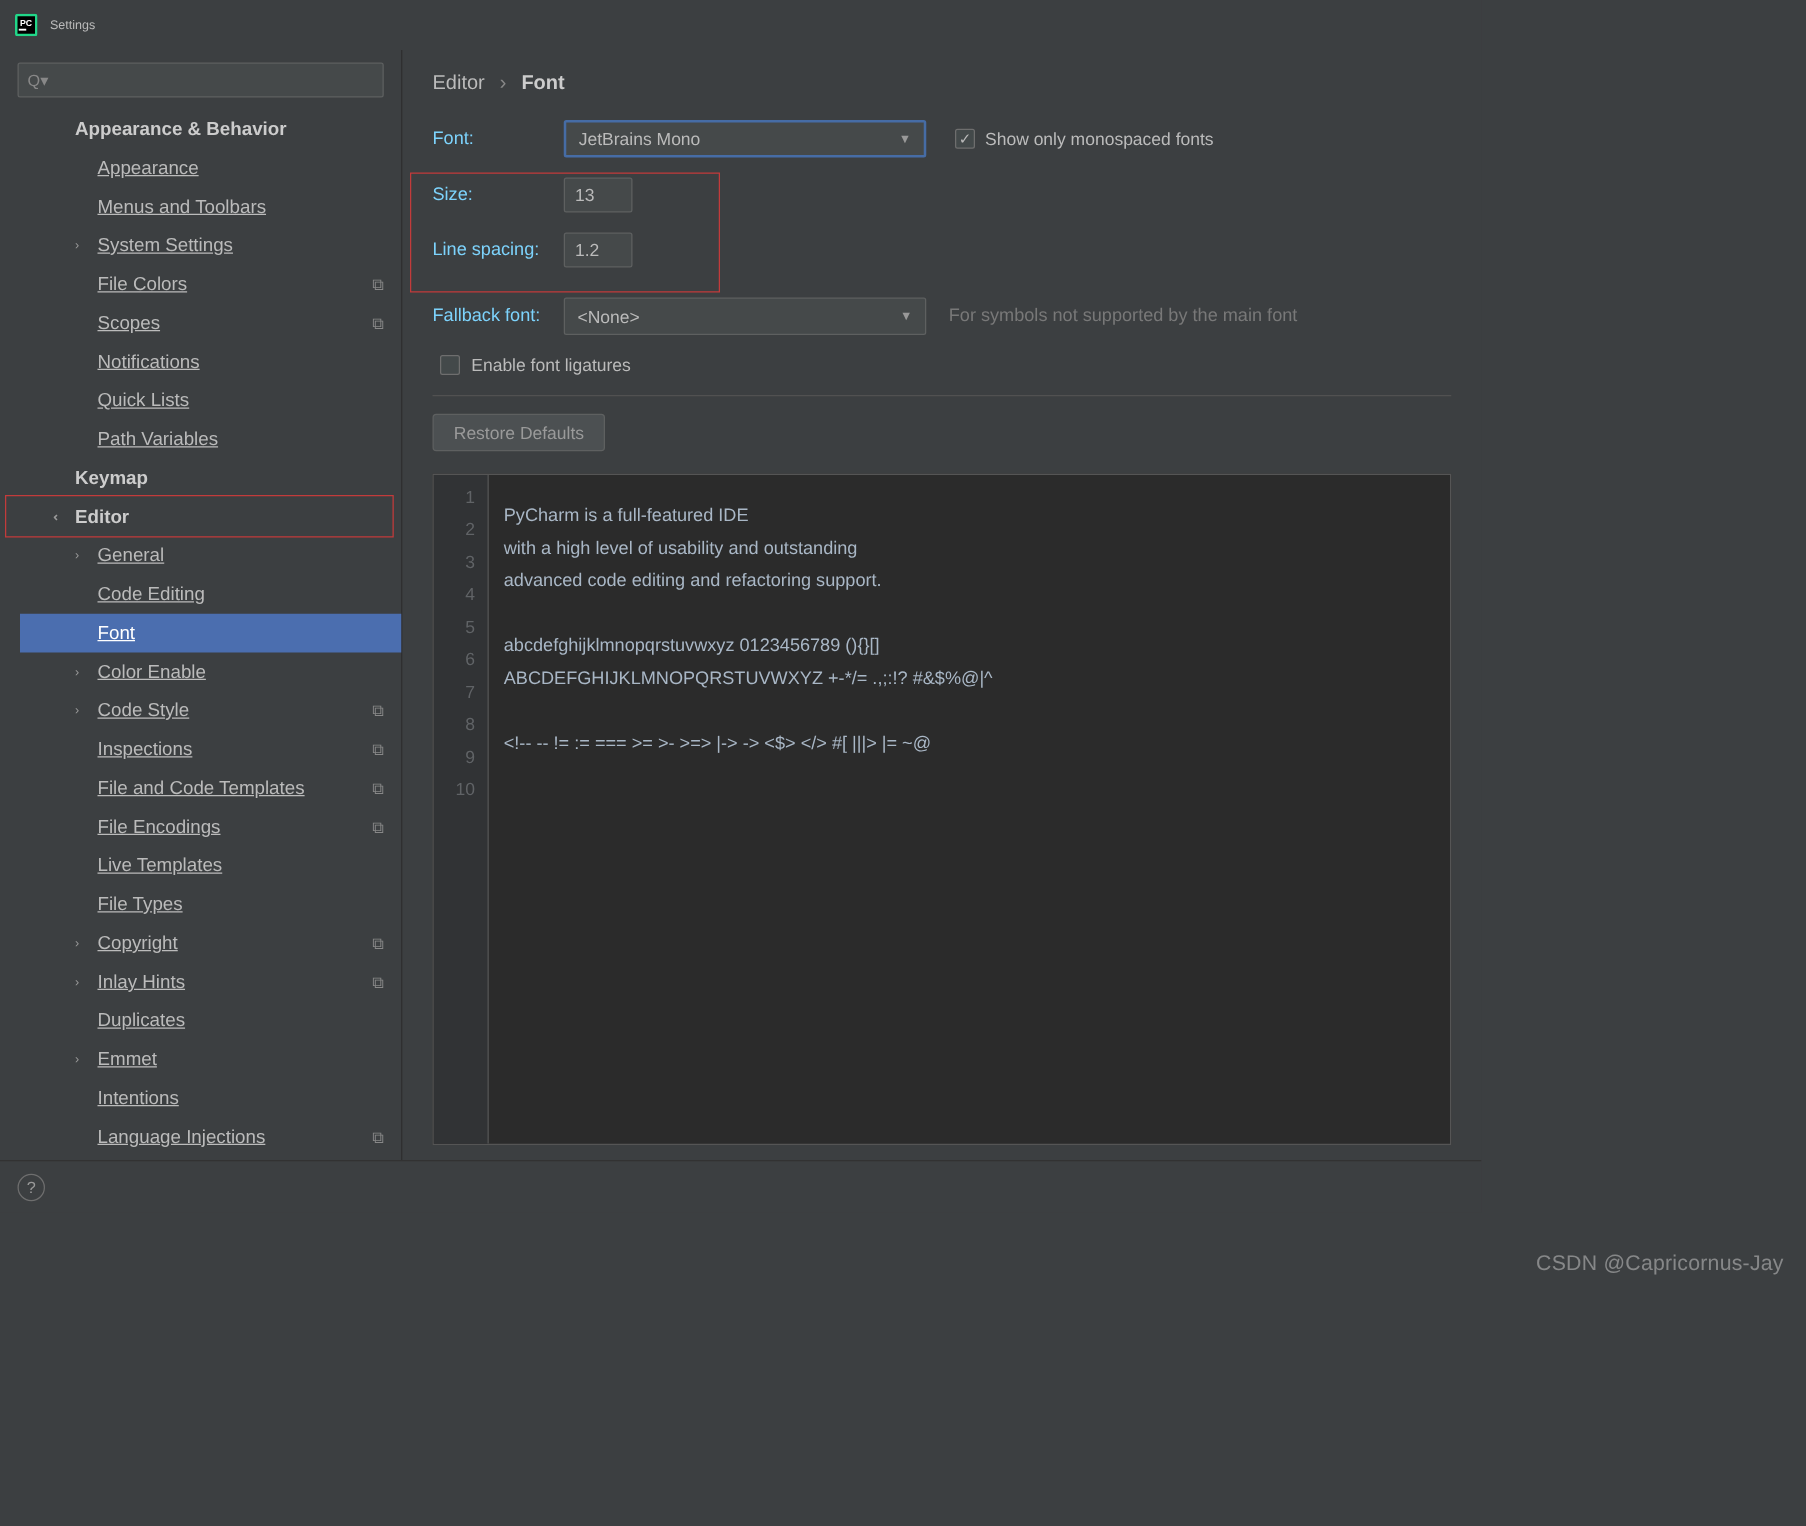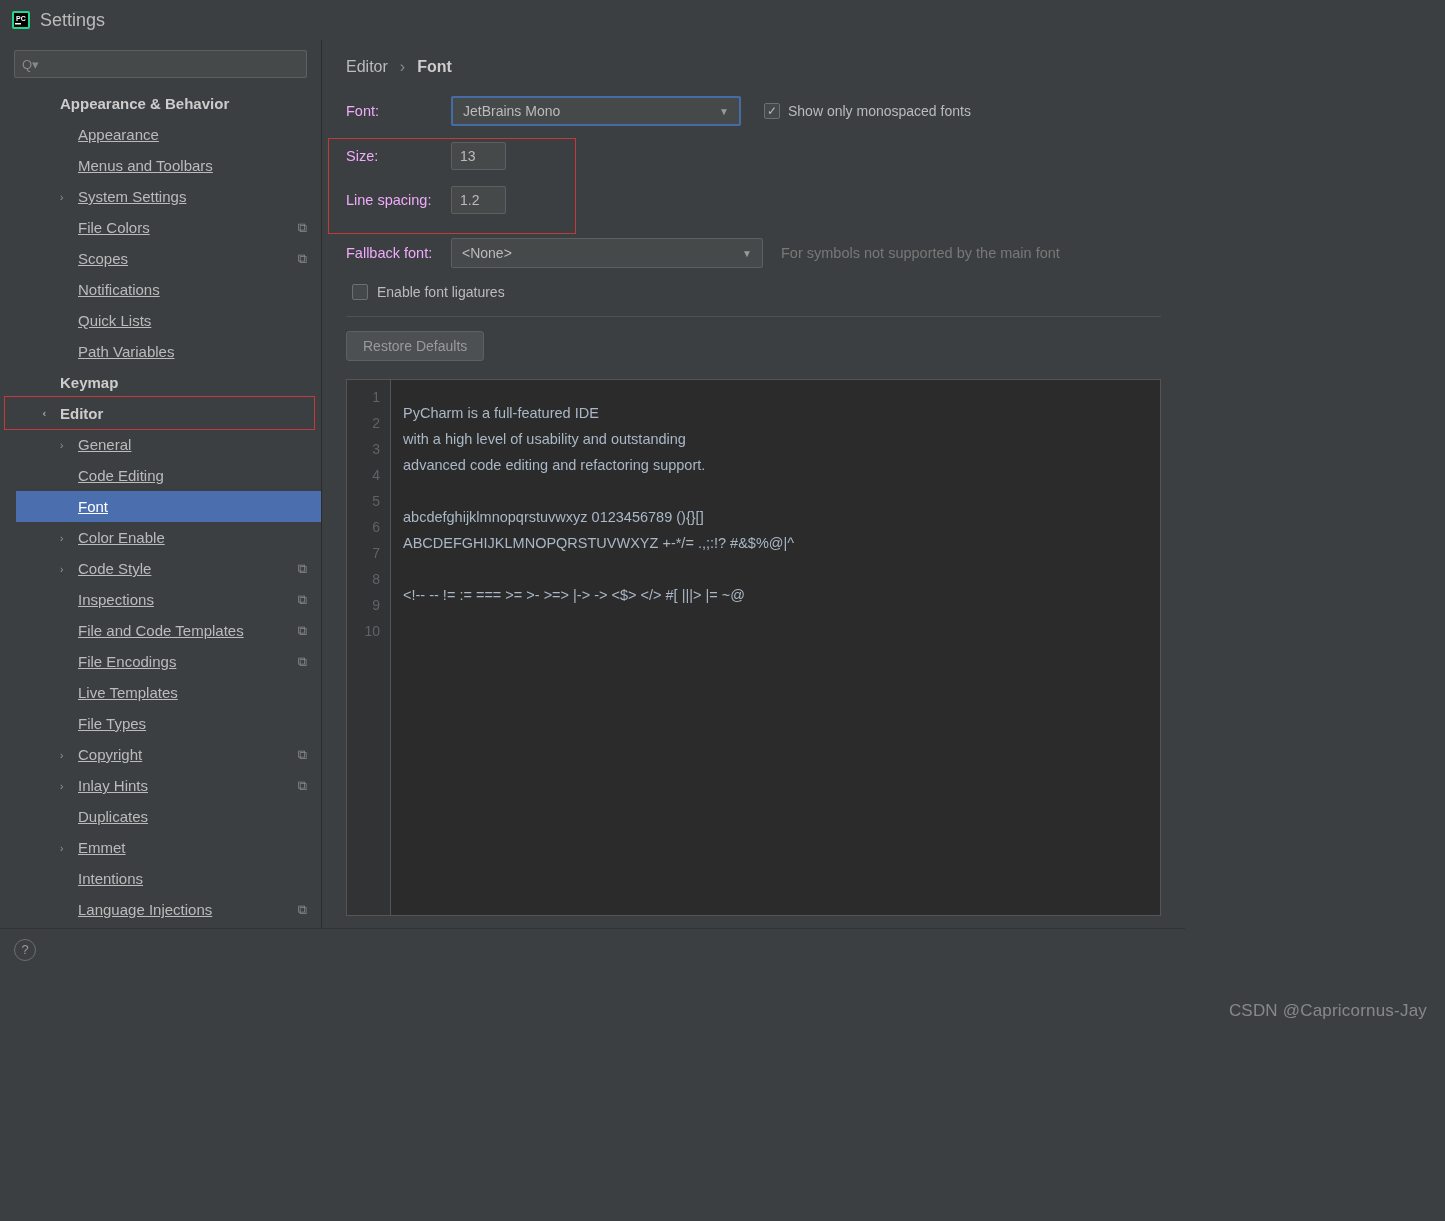--- a/index.html
+++ b/index.html
@@ -1,20 +1,20 @@
 <!DOCTYPE html>
 <html><head>
 <meta charset="utf-8">
 <style>
 *{box-sizing:border-box;margin:0;padding:0;font-family:-apple-system,BlinkMacSystemFont,"Segoe UI",Arial,sans-serif;}
 body{background:#3c3f41;color:#bbb;width:1445px;height:1221px;overflow:hidden;font-size:14px;}
 .window{width:1185px;height:970px;background:#3c3f41;display:flex;flex-direction:column;}
 .titlebar{height:40px;display:flex;align-items:center;padding:0 12px;gap:10px;background:#3c3f41;}
 .pycharm-icon{width:18px;height:18px;display:inline-flex;}
-.title{color:#bbb;font-size:18px;}
+.title{color:#bbb;font-size:10px;}
 .content{flex:1;display:flex;overflow:hidden;}
 .sidebar{width:322px;background:#3c3f41;border-right:1px solid #2b2b2b;display:flex;flex-direction:column;}
 .search-box{margin:10px 14px 6px 14px;}
 .search-input{width:100%;height:28px;background:#45494a;border:1px solid #5e6060;border-radius:2px;padding:0 8px 0 26px;color:#bbb;font-size:13px;}
 .search-wrap{position:relative;}
 .search-glyph{position:absolute;left:8px;top:50%;transform:translateY(-50%);color:#888;font-size:13px;}
 .tree{flex:1;overflow:auto;padding:4px 0;position:relative;}
 .tree::-webkit-scrollbar{width:10px;}
 .tree::-webkit-scrollbar-thumb{background:#5a5d5e;border-radius:0;}
 .tree-item{height:31px;display:flex;align-items:center;padding-left:44px;color:#bbb;cursor:pointer;position:relative;font-size:15px;margin-left:16px;}
@@ -25,21 +25,21 @@
 .tree-item .chev{left:26px;}
 .tree-item.sub .chev{left:44px;}
 .tree-item.expanded .chev{transform:translateY(-50%) rotate(90deg);}
 .stack-icon{position:absolute;right:14px;top:50%;transform:translateY(-50%);color:#888;font-size:13px;}
 .red-box{position:absolute;border:1px solid #c23b3b;pointer-events:none;}
 .main{flex:1;display:flex;flex-direction:column;padding:18px 24px 12px 24px;overflow:hidden;background:#3c3f41;}
 .breadcrumb{display:flex;align-items:center;gap:12px;font-size:16px;color:#bbb;margin-bottom:20px;}
 .bc-sep{color:#888;}
 .form-area{position:relative;}
 .row{display:flex;align-items:center;margin-bottom:16px;}
-.row label{width:105px;color:#f0abfc;font-size:14.5px;}
+.row label{width:105px;color:#7dd3fc;font-size:14.5px;}
 .dropdown{width:290px;height:30px;background:#45494a;border:2px solid #466ca5;border-radius:2px;display:flex;align-items:center;justify-content:space-between;padding:0 10px;color:#bbb;cursor:pointer;}
 .dropdown.plain{border:1px solid #5e6060;}
 .dd-arrow{color:#999;font-size:10px;}
 .chk{display:flex;align-items:center;gap:8px;margin-left:6px;padding-left:17px;}
 .chk-box{width:16px;height:16px;border:1px solid #6e6e6e;background:#43494a;border-radius:2px;display:inline-flex;align-items:center;justify-content:center;color:#bbb;font-size:12px;}
 .chk-box.checked::after{content:"✓";}
 .num-input{width:55px;height:28px;background:#45494a;border:1px solid #5e6060;border-radius:2px;padding:0 8px;color:#bbb;font-size:14px;}
 .hint{color:#787878;font-size:14.5px;margin-left:18px;}
 .divider{height:1px;background:#515151;margin:8px 0 14px 0;}
 .restore-btn{height:30px;padding:0 16px;background:#4c5052;border:1px solid #5e6060;border-radius:3px;color:#9a9a9a;font-size:14px;cursor:pointer;}
@@ -200,21 +200,21 @@
           <label>Size:</label>
           <input class="num-input" value="13" style="">
         </div>
         <div class="row">
           <label>Line spacing:</label>
           <input class="num-input" value="1.2" style="">
         </div>
         <div class="red-form-box"></div>
         <div class="row" style="margin-top:24px;">
           <label style="width:105px;">Fallback font:</label>
-          <div class="dropdown plain" style="width:312px;">
+          <div class="dropdown plain" style="width:290px;">
             <span>&lt;None&gt;</span>
             <span class="dd-arrow">▼</span>
           </div>
           <span class="hint">For symbols not supported by the main font</span>
         </div>
         <div class="row" style="margin-top:6px;">
           <span class="chk-box" style="margin-left:6px;"></span>
           <span style="margin-left:9px;">Enable font ligatures</span>
         </div>
         <div class="divider"></div>

